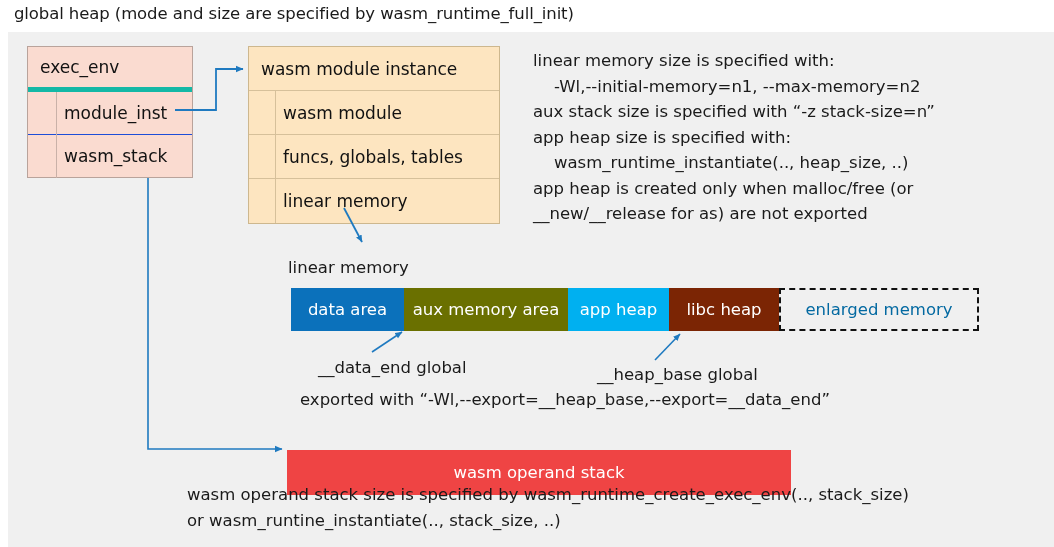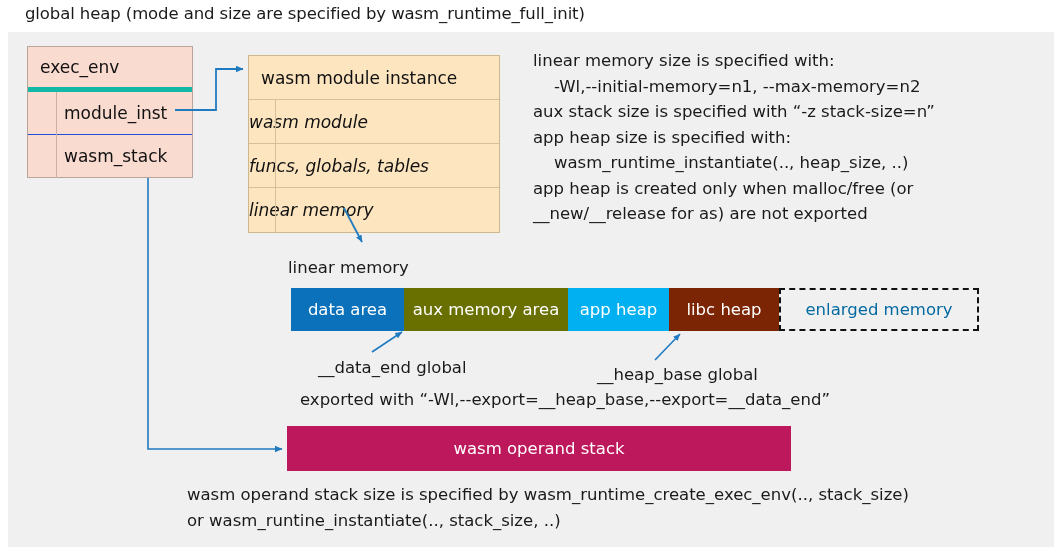--- a/index.html
+++ b/index.html
@@ -14,21 +14,21 @@
     position: relative;
     width: 1054px;
     height: 547px;
     background: #ffffff;
     overflow: hidden;
   }
 
   
   .title {
     position: absolute;
-    left: 25px;
+    left: 14px;
     top: 4px;
     font-size: 16.5px;
     color: #1a1a1a;
     white-space: nowrap;
     letter-spacing: -0.1px;
   }
 
   
   .panel {
     position: absolute;
@@ -83,31 +83,30 @@
   }
 
   
   .wmi {
     left: 248px;
     top: 46px;
     width: 252px;
     height: 178px;
     border: 1px solid #cdb78e;
     background: #fde5c0;
-    margin-top: 9px;
   }
   .wmi .row-head {
     height: 44px;
     border-bottom: 1px solid #d6c09a;
     padding-left: 12px;
   }
   .wmi .row-sub {
     height: 44px;
     border-bottom: 1px solid #d6c09a;
-    font-style: italic;
+    padding-left: 34px;
   }
   .wmi .row-sub.last { border-bottom: none; height: 44px; }
   .wmi .indent-rule {
     position: absolute;
     left: 26px;
     top: 44px;
     width: 1px;
     height: 132px;
     background: #d6c09a;
   }
@@ -238,21 +237,21 @@
       <div class="seg" style="width: 164px; background: rgb(106, 112, 0);">aux memory area</div>
       <div class="seg" style="width: 101px; background: rgb(0, 176, 240);">app heap</div>
       <div class="seg" style="width: 110px; background: rgb(123, 37, 4);">libc heap</div>
       <div class="seg dashed" style="width: 200px; color: #0369a1;">enlarged memory</div>
     </div>
 
   <div class="cap cap-data-end">__data_end global</div>
   <div class="cap cap-heap-base">__heap_base global</div>
   <div class="cap cap-exported">exported with “-Wl,--export=__heap_base,--export=__data_end”</div>
 
-  <div class="opstack" style="background: #be185d;">wasm operand stack</div>
+  <div class="opstack" style="background: #ef4444; margin-top: 24px;">wasm operand stack</div>
   <div class="opstack-note">wasm operand stack size is specified by wasm_runtime_create_exec_env(.., stack_size)
 or wasm_runtine_instantiate(.., stack_size, ..)</div>
 
   <svg class="wires" viewBox="0 0 1054 547" xmlns="http://www.w3.org/2000/svg">
     <defs>
       <marker id="ah" markerWidth="9" markerHeight="9" refX="7.5" refY="4" orient="auto" markerUnits="userSpaceOnUse">
         <path d="M0,0.6 L8,4 L0,7.4 z" fill="#1f7ac0"></path>
       </marker>
       <marker id="ah-sm" markerWidth="8" markerHeight="8" refX="6.8" refY="3.6" orient="auto" markerUnits="userSpaceOnUse">
         <path d="M0,0.5 L7.2,3.6 L0,6.7 z" fill="#1f7ac0"></path>

